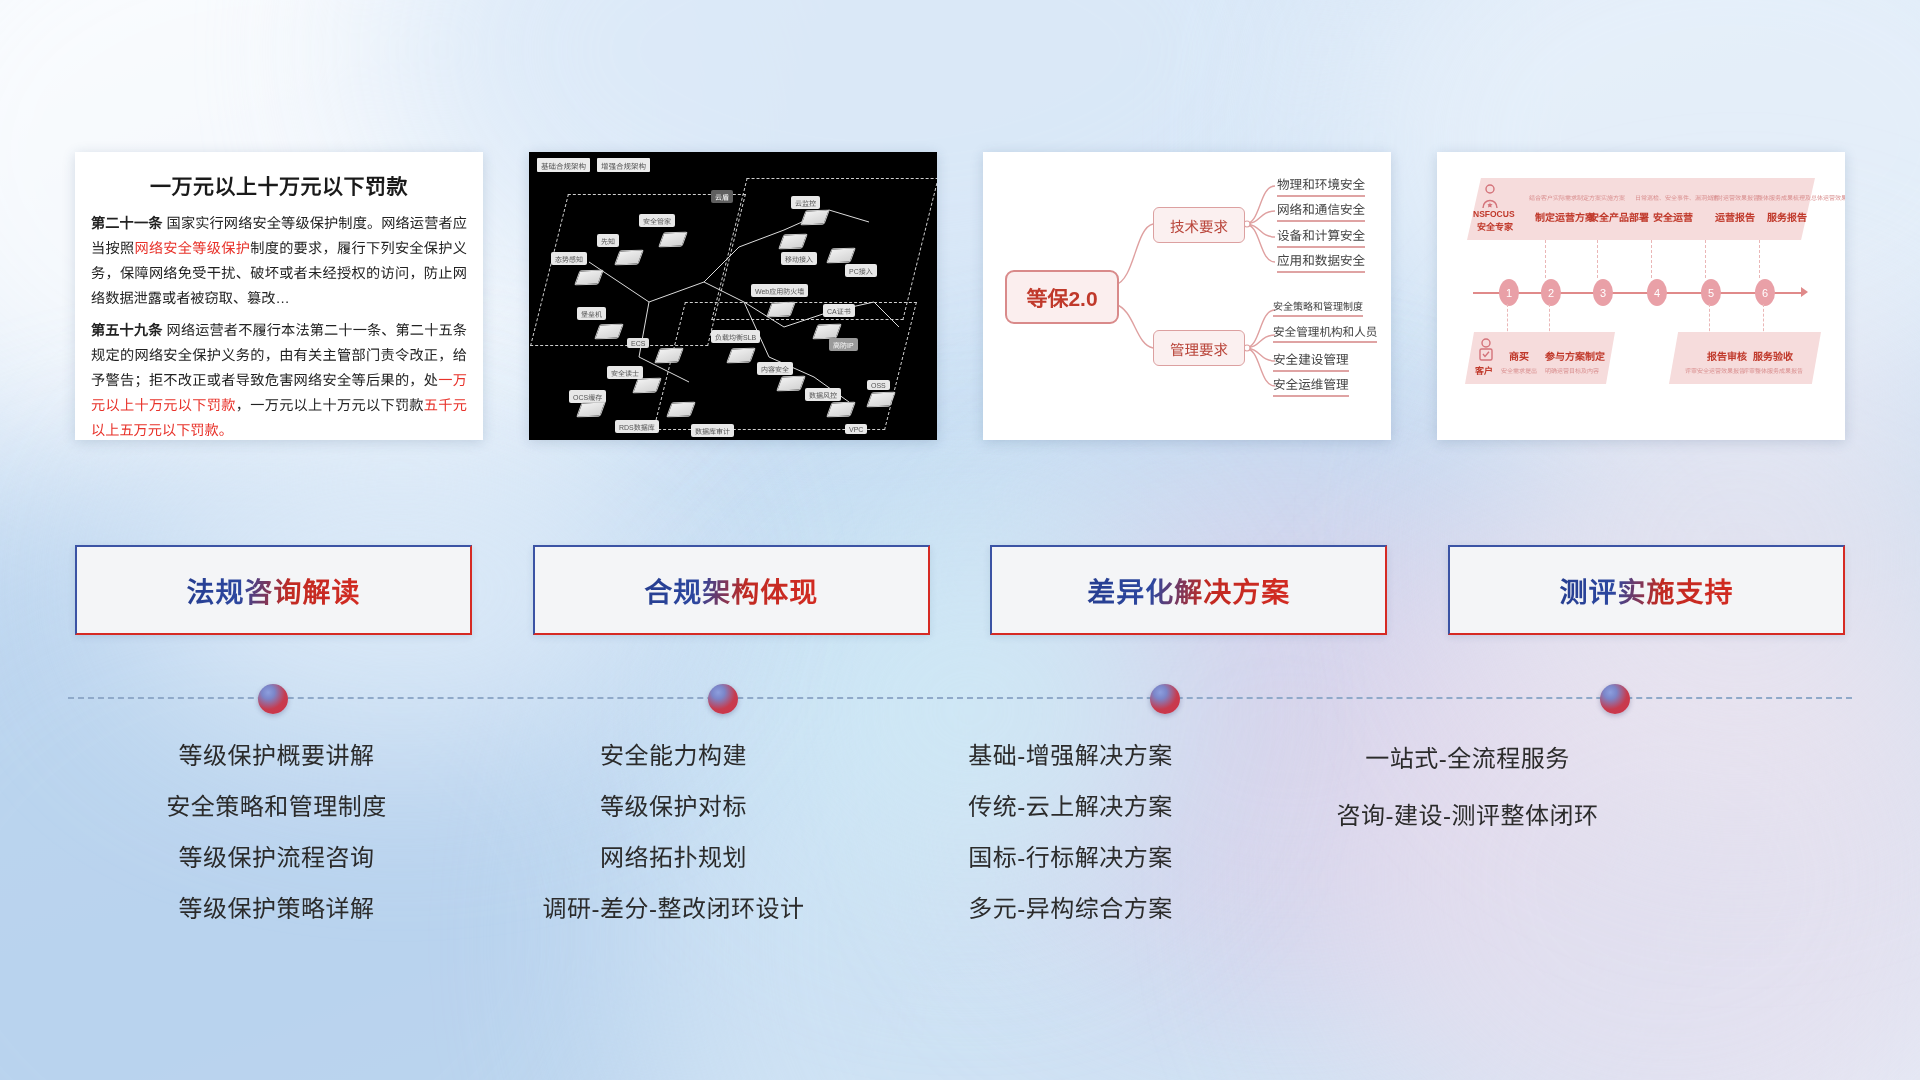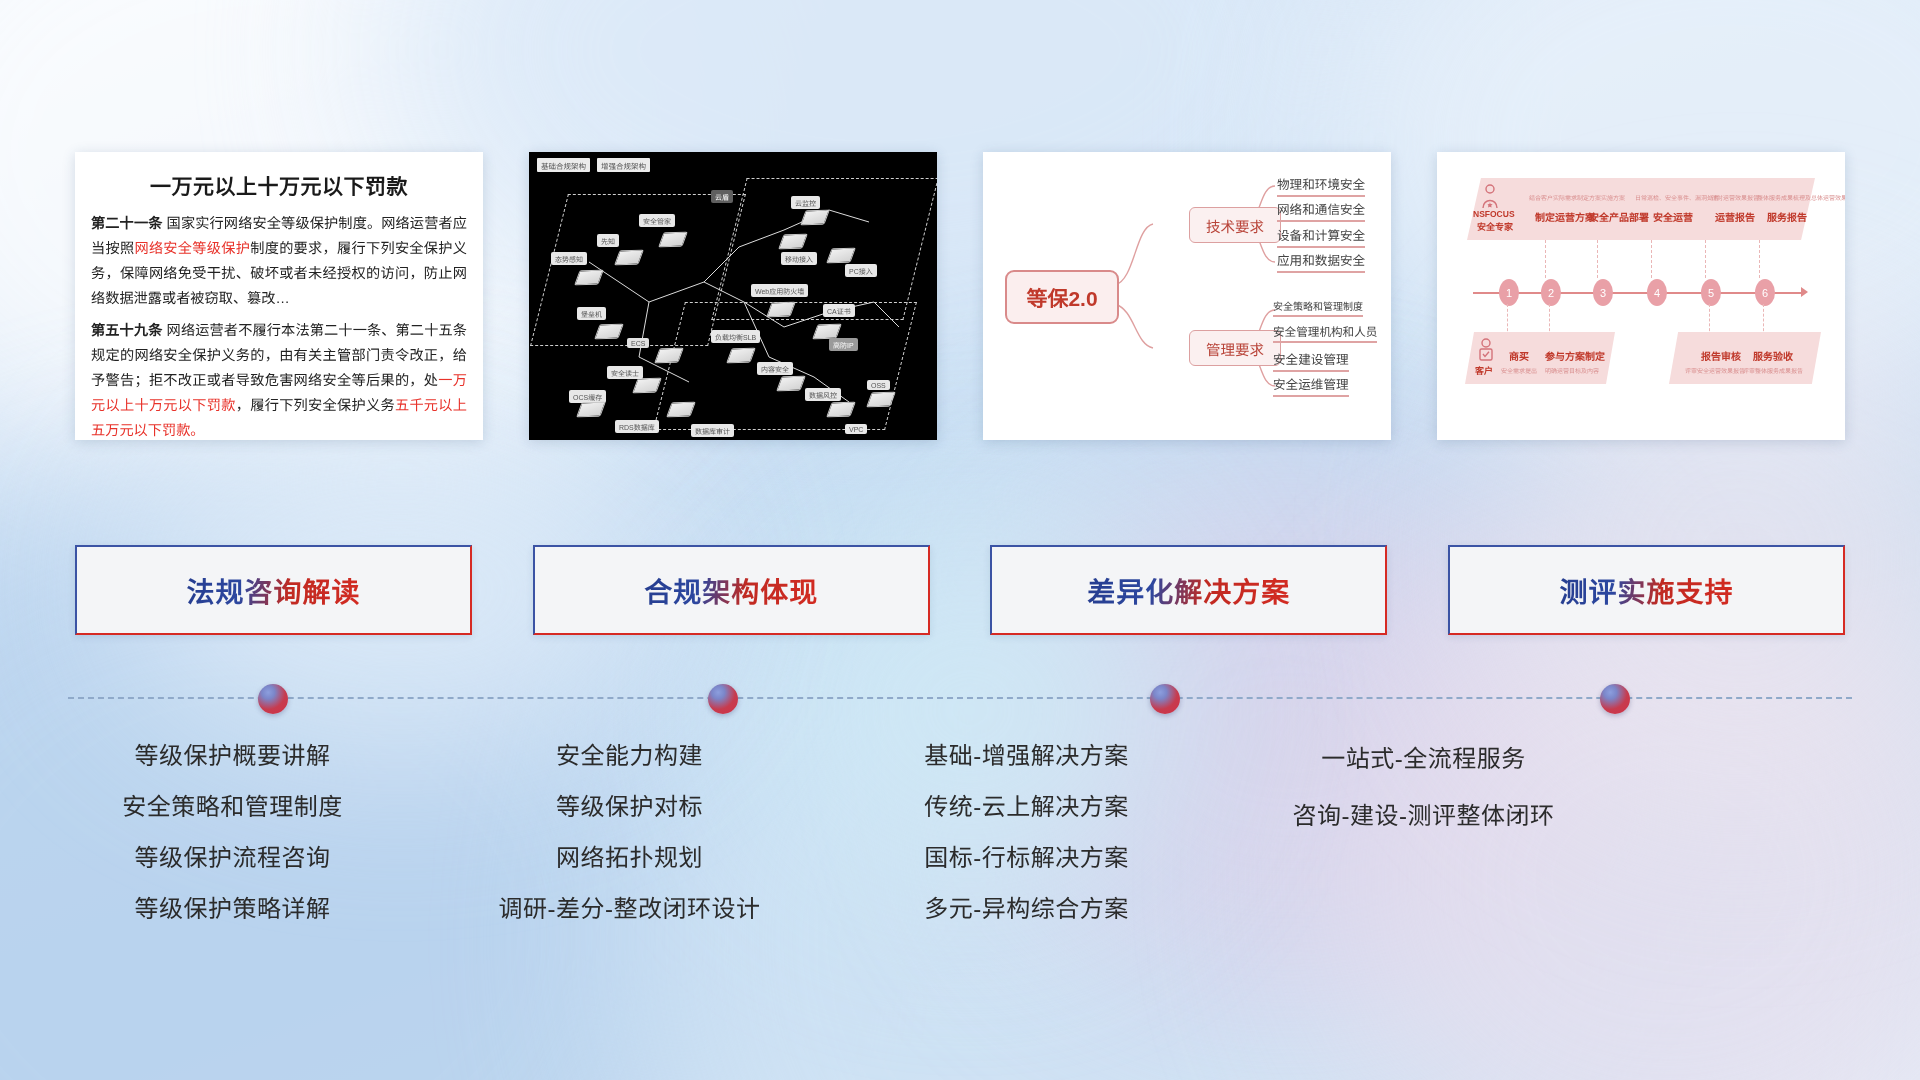--- a/index.html
+++ b/index.html
@@ -56,21 +56,21 @@
   .tag{position:absolute;font-size:7px;color:#fff;background:#9a9a9a;padding:1.5px 4px;border-radius:2px;white-space:nowrap;}
   .tag.lt{background:#e8e8e8;color:#555;}
   .tag.dark{background:#5f5f5f;}
 
   
   .mind{position:relative;width:100%;height:100%;}
   .mm-root{position:absolute;left:22px;top:118px;width:110px;height:50px;border:2.5px solid #d98a8a;
            background:#fbeeee;border-radius:9px;display:flex;align-items:center;justify-content:center;
            color:#c0392b;font-size:21px;font-weight:bold;}
   .mm-mid{position:absolute;width:90px;height:34px;border:1.6px solid #dca0a0;background:#fbf0f0;
-          border-radius:6px;display:flex;align-items:center;justify-content:center;color:#b9453a;font-size:14.5px;margin-left:36px;}
+          border-radius:6px;display:flex;align-items:center;justify-content:center;color:#b9453a;font-size:14.5px;}
   .mm-tech{left:170px;top:55px;}
   .mm-mgmt{left:170px;top:178px;}
   .mm-leaf{position:absolute;font-size:12.6px;color:#444;padding-bottom:2px;border-bottom:2px solid #dfa3a3;white-space:nowrap;}
   .mm-svg{position:absolute;inset:0;width:100%;height:100%;}
 
   
   .nsf{position:relative;width:100%;height:100%;background:#fff;}
   .band{position:absolute;background:#f6dcdc;}
   .band-top{left:30px;top:26px;width:348px;height:62px;
             clip-path:polygon(4% 0,100% 0,96% 100%,0 100%);}
@@ -99,21 +99,21 @@
             -webkit-background-clip:text;background-clip:text;color:transparent;}
 
   
   .tl{position:absolute;top:697px;left:68px;width:1784px;height:3px;
       border-top:2px dashed #8fa9c9;}
   .tl-dot{position:absolute;top:-15px;width:30px;height:30px;border-radius:50%;
           background:radial-gradient(circle at 34% 28%,#8c9ede 0%,#7b86c9 22%,#c73b4e 58%,#cf3046 100%);
           box-shadow:0 2px 5px rgba(60,60,110,.3);}
 
   
-  .lists{position:absolute;top:730px;left:0;width:1920px;display:flex;padding:0 34px;box-sizing:border-box;}
+  .lists{position:absolute;top:730px;left:0;width:1920px;display:flex;padding:0 78px;box-sizing:border-box;}
   .list{width:397px;display:flex;flex-direction:column;align-items:center;}
   .list-item{font-size:24px;color:#2b2b2b;line-height:51px;white-space:nowrap;letter-spacing:.5px;}
   .list.wide .list-item{line-height:57px;}
 </style>
 </head>
 <body>
 
 <div id="bg">
   <div id="bgbase"></div>
   <div class="blob" id="b1"></div>
@@ -132,21 +132,21 @@
 
   <div class="cards">
 
     <div class="card">
       <div class="law">
         <div class="law-title">一万元以上十万元以下罚款</div>
         <p class="law-p">
           <b>第二十一条</b><span> 国家实行网络安全等级保护制度。网络运营者应当按照</span><span class="red">网络安全等级保护</span><span>制度的要求，履行下列安全保护义务，保障网络免受干扰、破坏或者未经授权的访问，防止网络数据泄露或者被窃取、篡改…</span>
         </p>
         <p class="law-p">
-          <b>第五十九条</b><span> 网络运营者不履行本法第二十一条、第二十五条规定的网络安全保护义务的，由有关主管部门责令改正，给予警告；拒不改正或者导致危害网络安全等后果的，处</span><span class="red">一万元以上十万元以下罚款</span><span>，履行下列安全保护义务</span><span class="red">五千元以上五万元以下罚款。</span>
+          <b>第五十九条</b><span> 网络运营者不履行本法第二十一条、第二十五条规定的网络安全保护义务的，由有关主管部门责令改正，给予警告；拒不改正或者导致危害网络安全等后果的，处</span><span class="red">一万元以上十万元以下罚款</span><span>，一万元以上十万元以下罚款</span><span class="red">五千元以上五万元以下罚款。</span>
         </p>
       </div>
     </div>
 
     <div class="card">
       <div class="arch">
         <div class="arch-tabs">
           <span>基础合规架构</span>
           <span>增强合规架构</span>
         </div>
@@ -338,21 +338,21 @@
           <path d="M6 16 l2 2.4 4-4.6" fill="none" stroke="#d4737a" stroke-width="1.4"></path>
         </svg>
         <div class="nsf-lab" style="left:38px;top:212px;font-size:9px">客户</div>
 
         <div class="nsf-lab" style="left:72px;top:196px">商买</div>
         <div class="nsf-sub" style="left:64px;top:214px">安全需求提出</div>
 
         <div class="nsf-lab" style="left:108px;top:196px">参与方案制定</div>
         <div class="nsf-sub" style="left:108px;top:214px">明确运营目标及内容</div>
 
-        <div class="nsf-lab" style="left:264px;top:196px">报告审核</div>
+        <div class="nsf-lab" style="left:270px;top:196px">报告审核</div>
         <div class="nsf-sub" style="left:248px;top:214px">评审安全运营效果报告</div>
 
         <div class="nsf-lab" style="left:316px;top:196px">服务验收</div>
         <div class="nsf-sub" style="left:306px;top:214px">评审整体服务成果报告</div>
       </div>
     </div>
   </div>
 
   <div class="heads">
     <div class="head">

